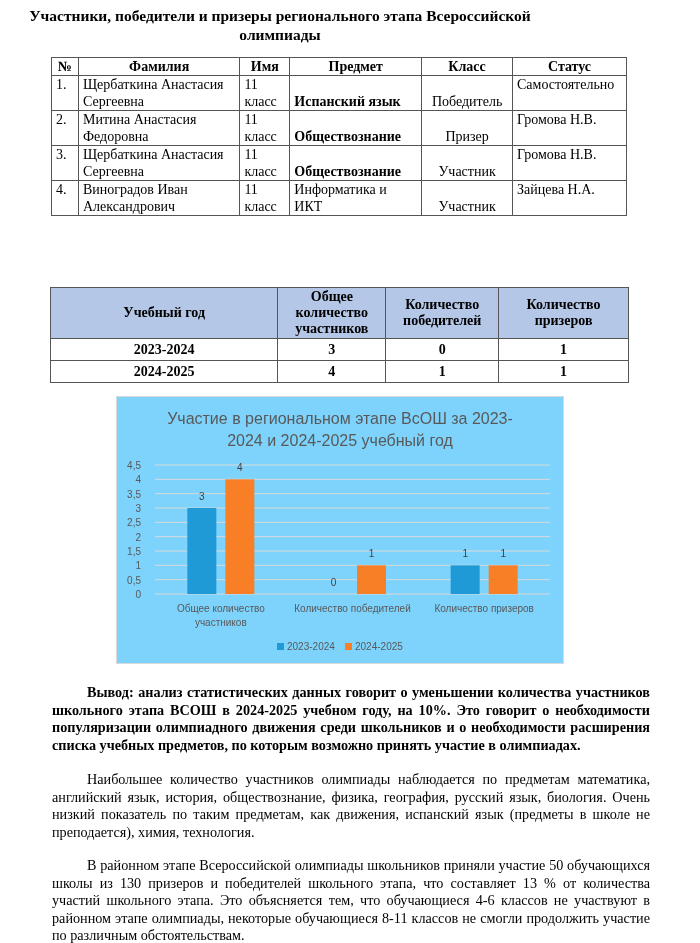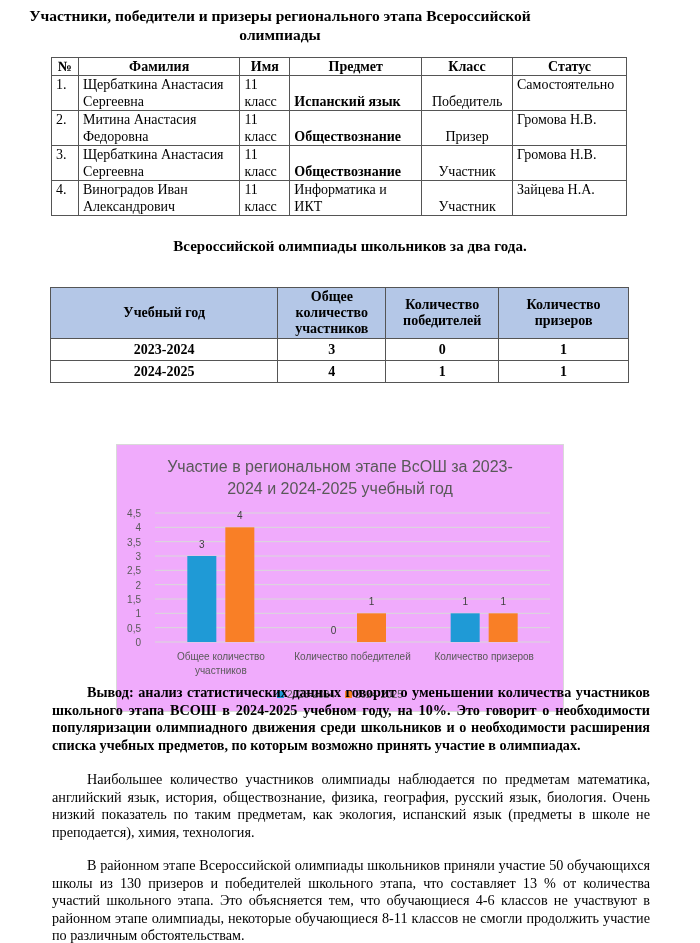--- a/index.html
+++ b/index.html
@@ -19,21 +19,21 @@
   .t1 td.subj { vertical-align: bottom; font-weight: bold; }
   .subtitle {
     position: absolute; left: 0; width: 700px; top: 237px;
     text-align: center; font-weight: bold; font-size: 15px; line-height: 18px;
   }
   .t2 { left: 50px; top: 287px; width: 579px; font-size: 14px; font-weight: bold; }
   .t2 th { background: #b4c7e7; border: 1px solid #555; text-align: center; line-height: 16px; padding: 0 4px; height: 50px; }
   .t2 td { border: 1px solid #555; text-align: center; height: 19px; line-height: 19px; }
   .chart-box {
     position: absolute; left: 116px; top: 396px; width: 446px; height: 266px;
-    border: 1px solid #d9d9d9; background: #f0abfc; margin-top: 48px;
+    border: 1px solid #d9d9d9; background: #7dd3fc;
   }
   .chart-box svg { position: absolute; left: 0; top: 0; }
   .para {
     position: absolute; left: 52px; width: 598px; font-size: 14.2px; line-height: 17.5px;
     text-align: justify; text-indent: 35px;
   }
 </style>
 </head>
 <body>
 
@@ -90,21 +90,20 @@
       <td>Виноградов Иван Александрович</td>
       <td>11 класс</td>
       <td>Информатика и ИКТ</td>
       <td class="center">Участник</td>
       <td>Зайцева Н.А.</td>
     </tr>
   </tbody>
 </table>
 
 <div class="subtitle">
-  <div>Всероссийской олимпиады школьников за два года.</div>
 </div>
 
 <table class="t2">
   <colgroup>
     <col style="width:228px">
       <col style="width:108px">
       <col style="width:113px">
       <col style="width:130px">
   </colgroup>
   <thead>
@@ -172,15 +171,15 @@
       <text x="367.16666666666663" y="215" text-anchor="middle" font-size="10" fill="#595959" font-family="&quot;Liberation Sans&quot;, sans-serif">Количество призеров</text>
       <rect x="160" y="246" width="7" height="7" fill="#1f9ad6"></rect>
       <text x="170" y="253" font-size="10" fill="#595959" font-family="&quot;Liberation Sans&quot;, sans-serif">2023-2024</text>
       <rect x="228" y="246" width="7" height="7" fill="#f97f26"></rect>
       <text x="238" y="253" font-size="10" fill="#595959" font-family="&quot;Liberation Sans&quot;, sans-serif">2024-2025</text>
     </svg>
 </div>
 
 <div class="para" style="top:684px;font-weight:bold;"><b>Вывод:</b><span> анализ статистических данных говорит о уменьшении количества участников школьного этапа ВСОШ в 2024-2025 учебном году, на 10%. Это говорит о необходимости популяризации олимпиадного движения среди школьников и о необходимости расширения списка учебных предметов, по которым возможно принять участие в олимпиадах.</span></div>
 
-<div class="para" style="top:771px;">Наибольшее количество участников олимпиады наблюдается по предметам математика, английский язык, история, обществознание, физика, география, русский язык, биология. Очень низкий показатель по таким предметам, как экология, испанский язык (предметы в школе не преподается), химия, технология.</div>
+<div class="para" style="top:771px;">Наибольшее количество участников олимпиады наблюдается по предметам математика, английский язык, история, обществознание, физика, география, русский язык, биология. Очень низкий показатель по таким предметам, как движения, испанский язык (предметы в школе не преподается), химия, технология.</div>
 
 <div class="para" style="top:857px;">В районном этапе Всероссийской олимпиады школьников приняли участие 50 обучающихся школы из 130 призеров и победителей школьного этапа, что составляет 13 % от количества участий школьного этапа. Это объясняется тем, что обучающиеся 4-6 классов не участвуют в районном этапе олимпиады, некоторые обучающиеся 8-11 классов не смогли продолжить участие по различным обстоятельствам.</div>
 
 </body></html>

